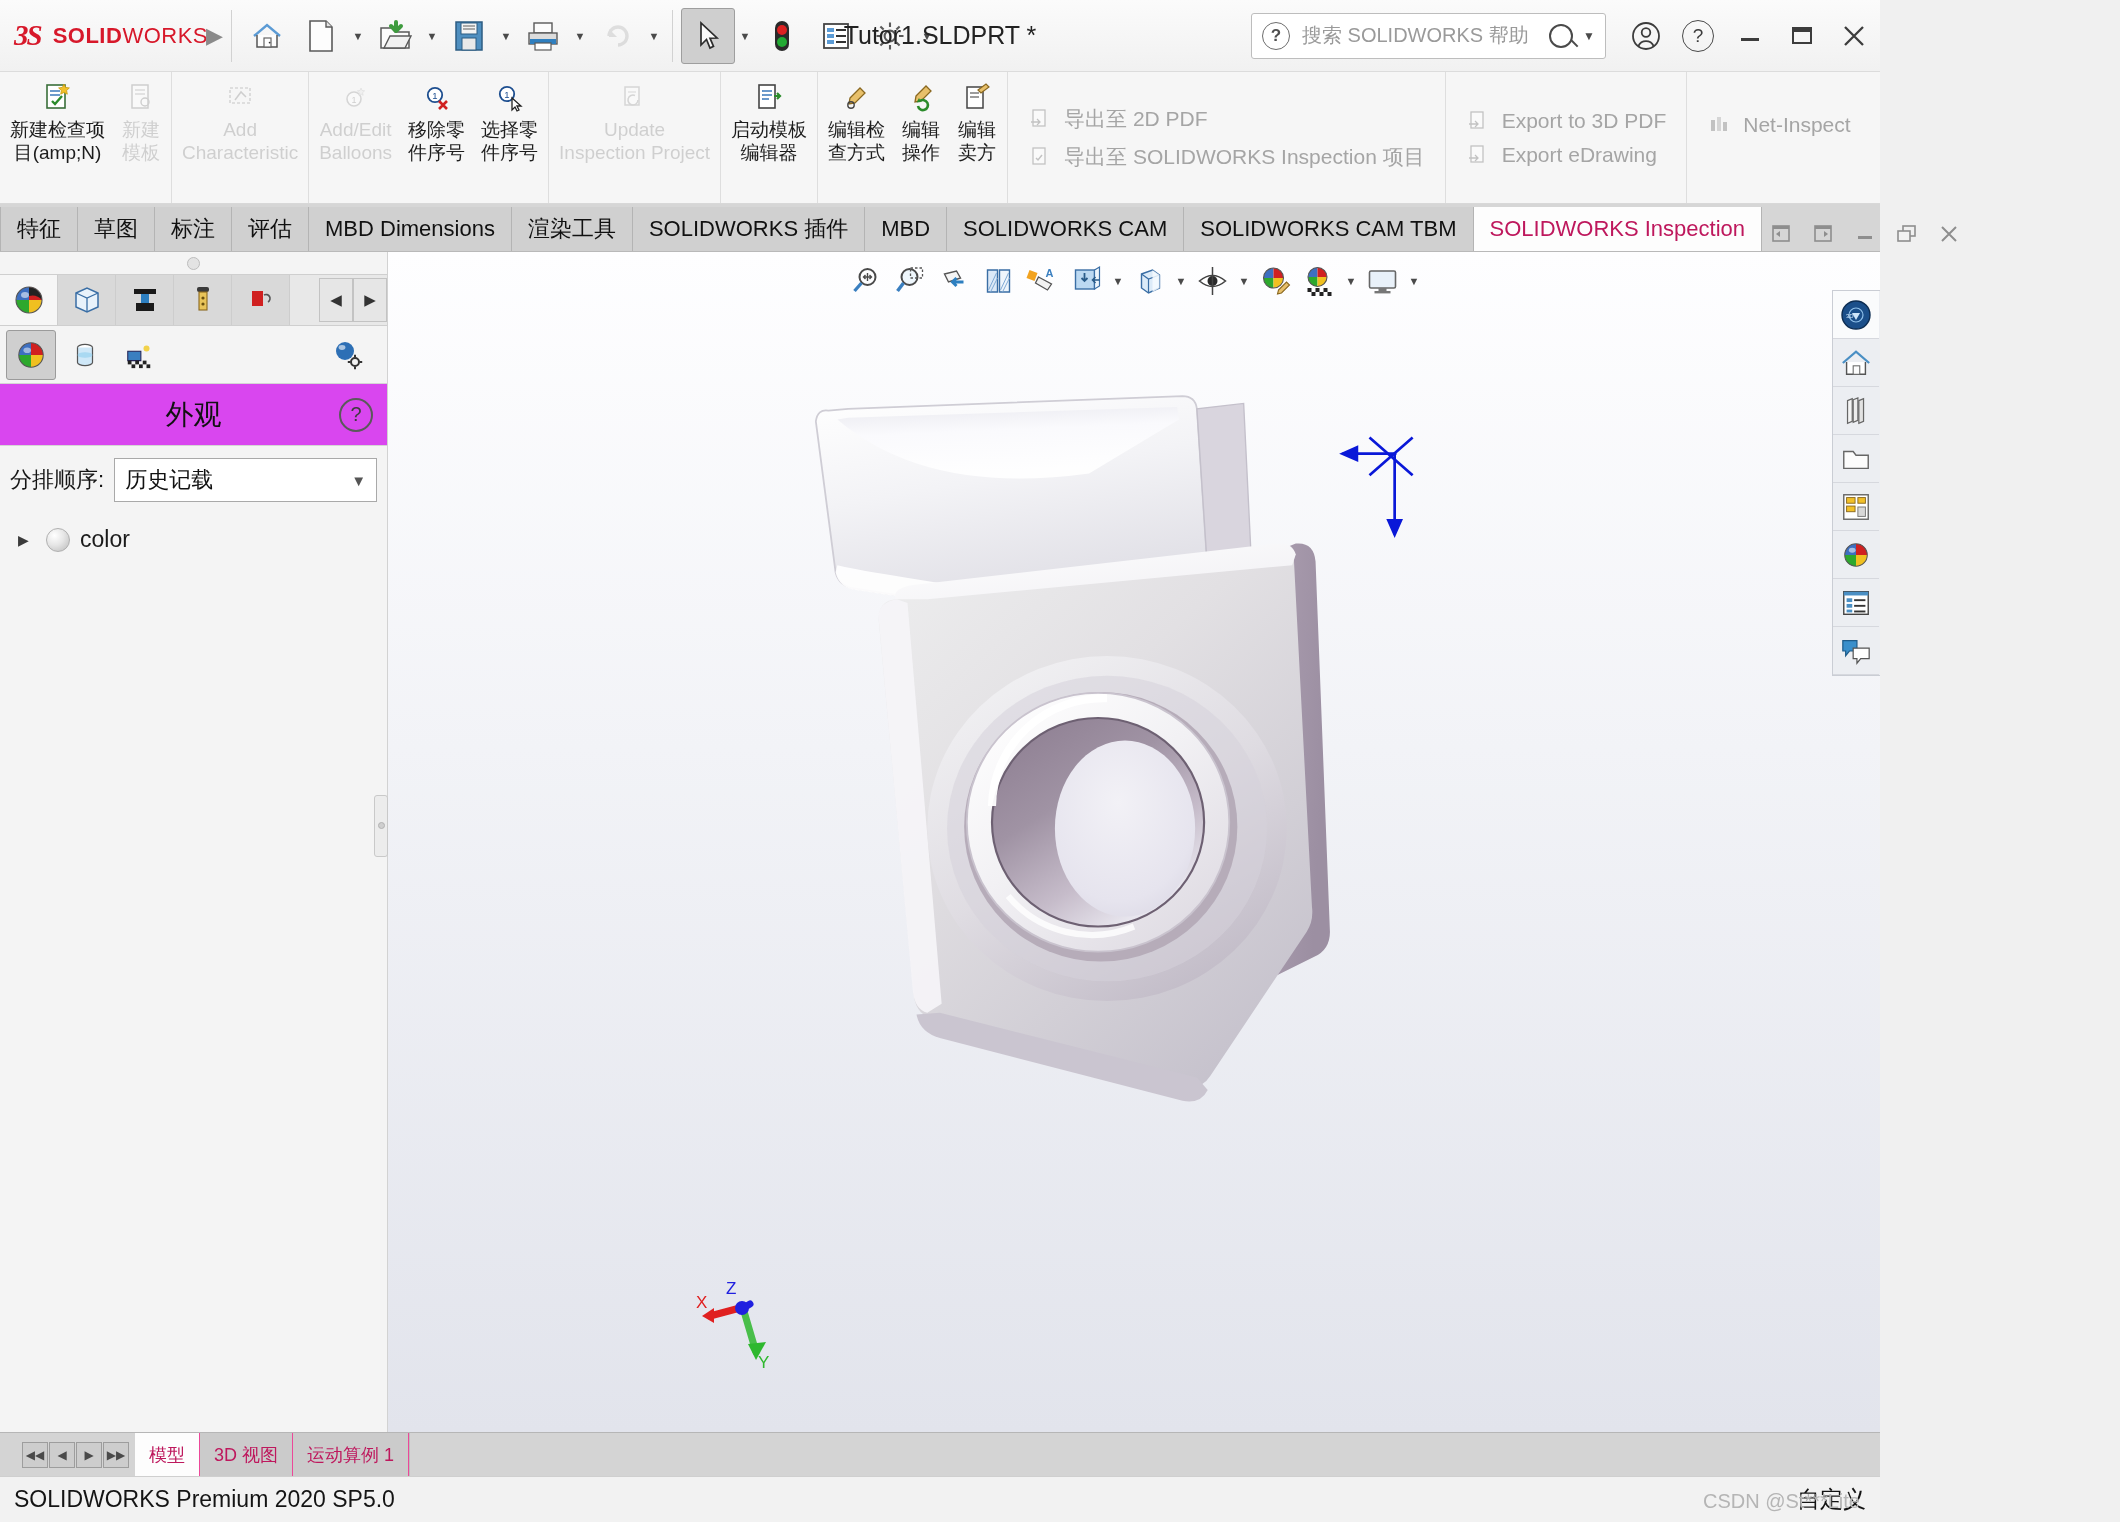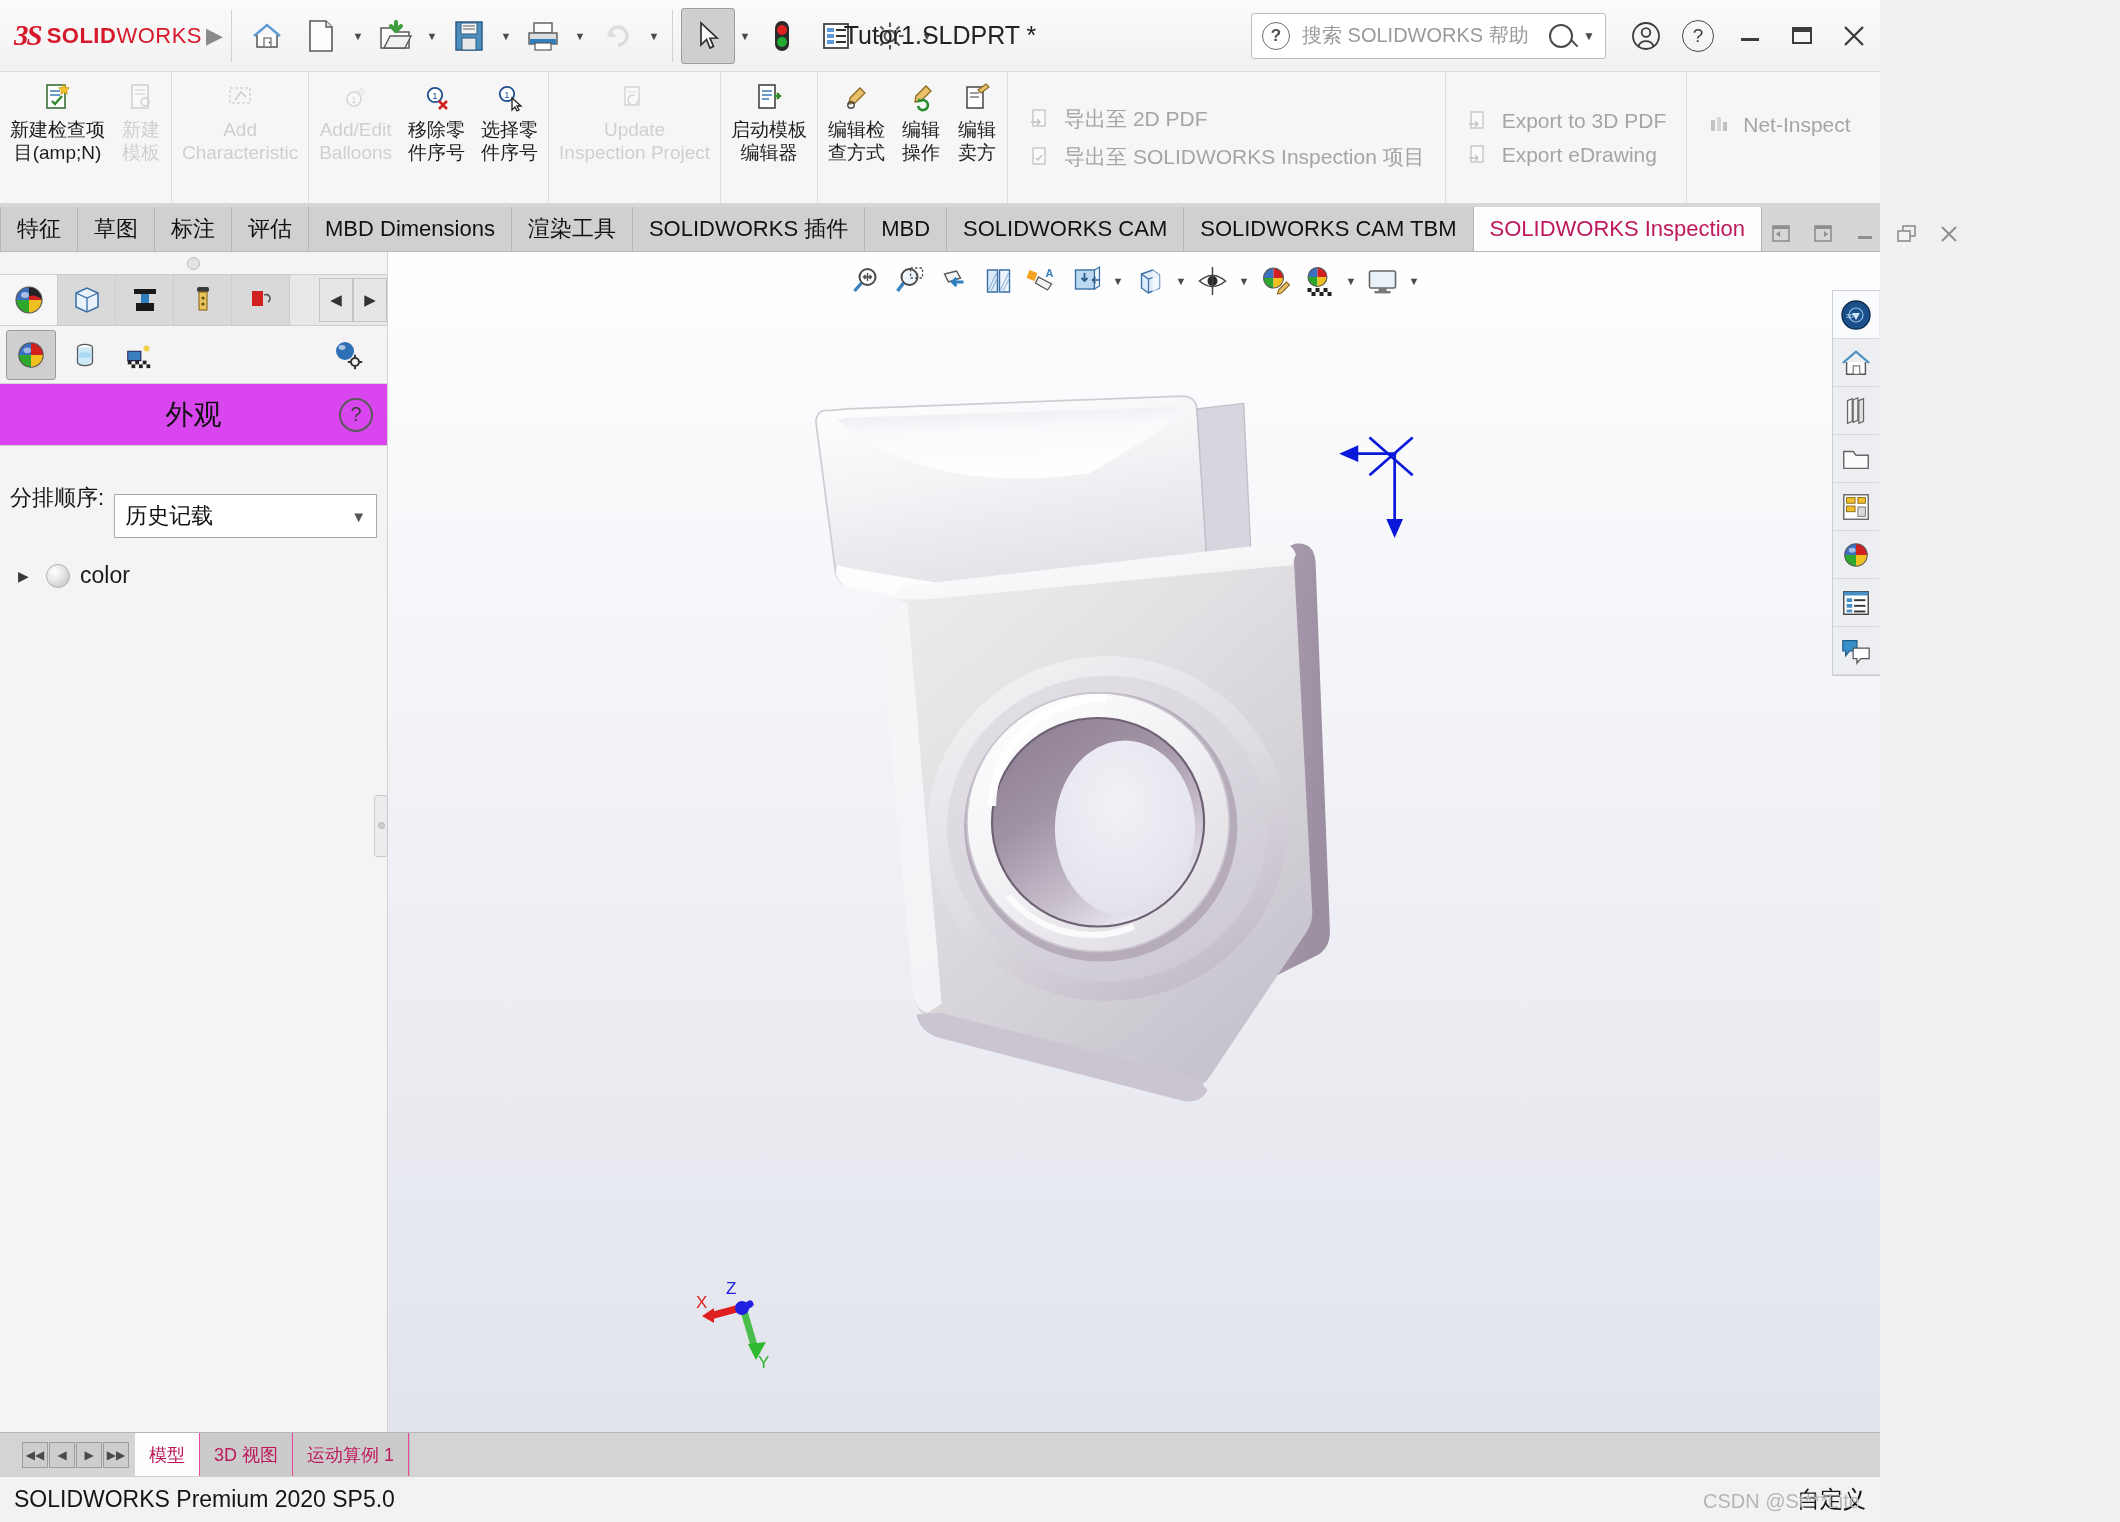--- a/index.html
+++ b/index.html
@@ -13,21 +13,21 @@
   .app{ width:1880px; height:1522px; position:relative; display:flex; flex-direction:column; background:#f5f5f5; }
 
   
   .titlebar{
     height:72px; display:flex; align-items:center;
     background:linear-gradient(#fbfbfb,#f1f1f1);
     border-bottom:1px solid #dcdcdc; flex:0 0 72px; position:relative;
   }
   .sw-logo{ display:flex; align-items:center; padding-left:14px; width:190px; }
   .sw-logo .ds{ color:#d7182a; font-size:29px; font-weight:bold; font-style:italic; letter-spacing:-2px; font-family:"Liberation Serif",serif;}
-  .sw-logo .solid{ color:#d7182a; font-size:22px; font-weight:bold; letter-spacing:.5px; margin-left:6px;}
+  .sw-logo .solid{ color:#d7182a; font-size:22px; font-weight:bold; letter-spacing:.5px; margin-left:12px;}
   .sw-logo .works{ color:#d7182a; font-size:22px; font-weight:400; letter-spacing:.5px;}
   .pin-arrow{ color:#8a8a8a; font-size:22px; margin-left:16px; }
   .tb-sep{ width:1px; height:52px; background:#d2d2d2; margin:0 8px; }
   .tb-btn{
     height:56px; min-width:54px; display:flex; align-items:center; justify-content:center;
     border:1px solid transparent; border-radius:3px; cursor:pointer; position:relative;
   }
   .tb-caret{ width:20px; height:56px; display:flex; align-items:center; justify-content:center;
     color:#4a4a4a; font-size:11px; cursor:pointer;}
   .tb-btn.selected{ background:#cfcfcf; border:1px solid #9e9e9e; }
@@ -118,21 +118,21 @@
   }
   .lp-title .t{ font-size:28px; color:#111; }
   .lp-title .help{
     position:absolute;right:14px;width:34px;height:34px;border-radius:50%;border:2px solid #5a5a5a;
     display:flex;align-items:center;justify-content:center;font-size:20px;color:#3c3c3c;cursor:pointer;
   }
   .lp-sort{ display:flex; align-items:center; gap:10px; padding:12px 10px 8px; }
   .lp-sort .sl{ font-size:22px; color:#151515; white-space:nowrap;}
   .selbox{
     flex:1; height:44px; background:#fff; border:1px solid #a9a9a9; display:flex; align-items:center;
-    justify-content:space-between; padding:0 10px; font-size:22px; color:#111; cursor:pointer;margin-top:36px;
+    justify-content:space-between; padding:0 10px; font-size:22px; color:#111; cursor:pointer;
   }
   .selbox .cv{ color:#555; font-size:15px; }
   .tree{ padding:10px 0 0 0; flex:1; overflow:hidden; }
   .trow{ display:flex; align-items:center; gap:10px; padding:6px 0 6px 18px; cursor:pointer; font-size:23px;}
   .tri{ width:18px; color:#3a3a3a; font-size:14px; }
   .tsphere{
     width:24px;height:24px;border-radius:50%;
     background:radial-gradient(circle at 34% 30%, #ffffff 0%, #e6e6e6 45%, #b9b9b9 100%);
     border:1px solid #b0b0b0;
   }

